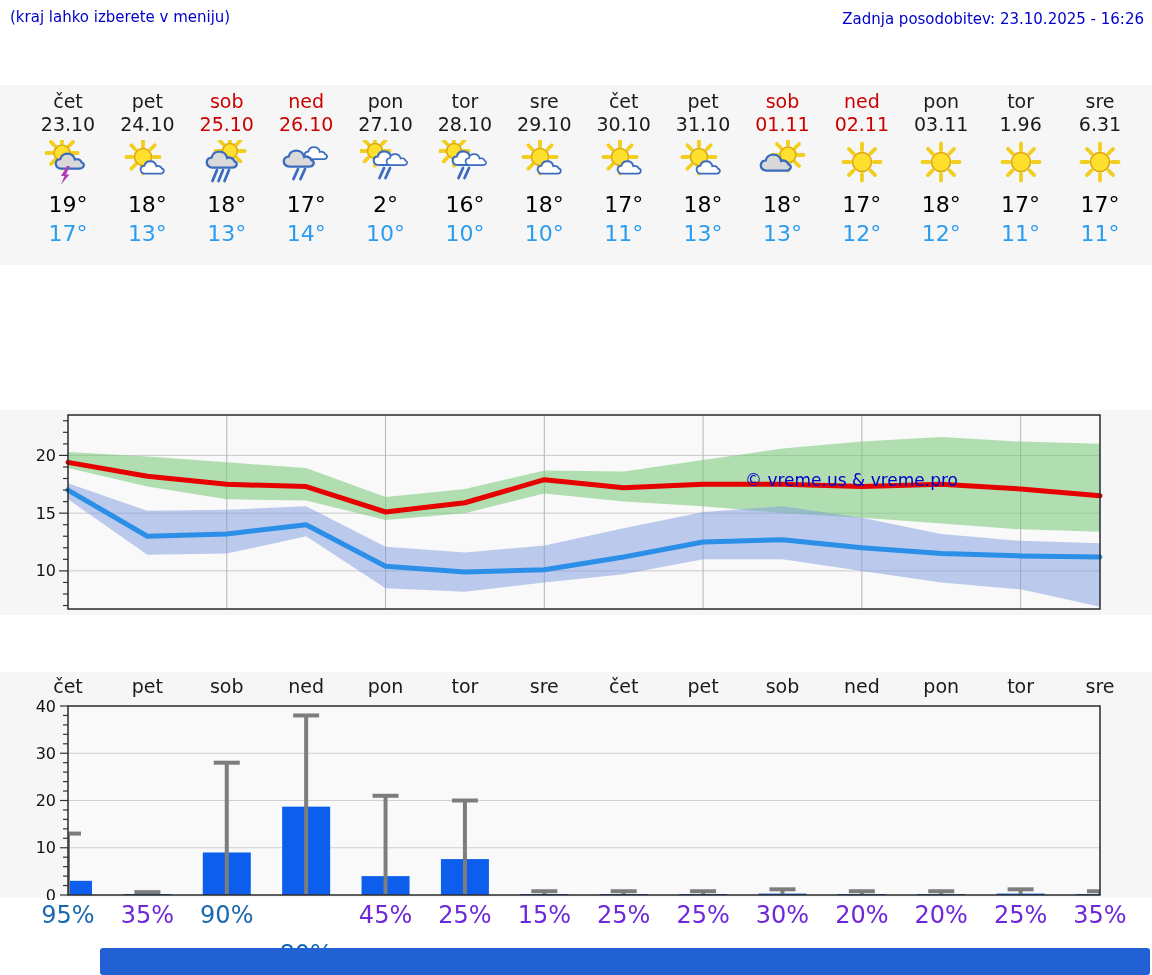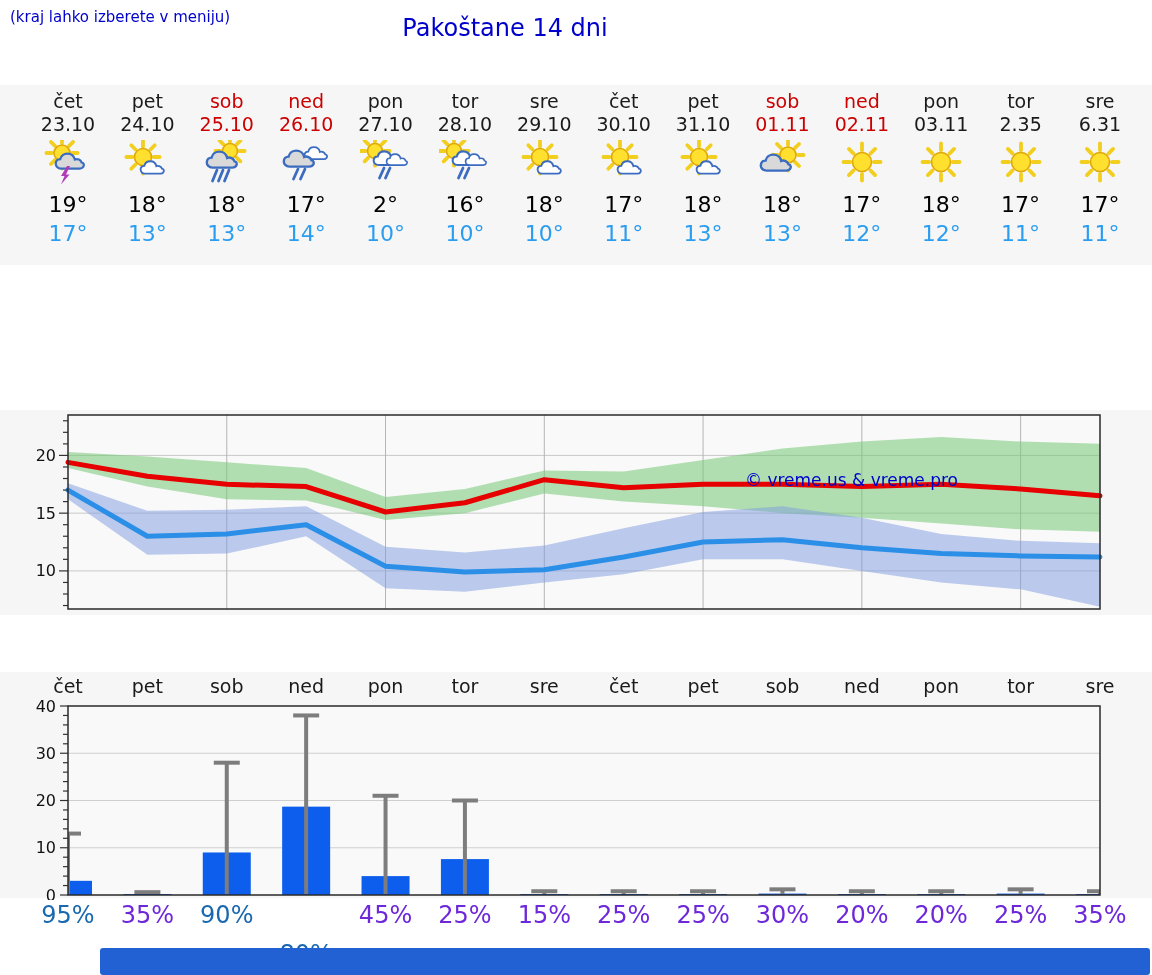--- a/index.html
+++ b/index.html
@@ -32,21 +32,21 @@
   #temp-chart{top:410px;}
   #precip-chart{top:700px;}
   .footer-bar{position:absolute;left:100px;top:948px;width:1050px;height:27px;
         background:#2261d3;border-radius:3px;}
 </style>
 </head>
 <body>
 
 <div class="page">
   <div class="note">(kraj lahko izberete v meniju)</div>
-  <div class="main-title">Pakoštane 14 dni</div>
+  <div class="update">Zadnja posodobitev: 23.10.2025 - 16:26</div>
 
   <div class="band days"></div>
   <div id="days-row">
       <div class="day-col" style="left: 28px;">
         <div class="day-name">čet</div>
         <div class="day-date">23.10</div>
         <div class="day-icon">
           <svg width="52" height="46" viewBox="0 0 52 46">
             <line x1="30" y1="13" x2="35.6" y2="13" stroke="#f2cf1f" stroke-width="3.8" stroke-linecap="round"></line>
             <line x1="27.071067811865476" y1="20.071067811865476" x2="31.03086578651014" y2="24.03086578651014" stroke="#f2cf1f" stroke-width="3.8" stroke-linecap="round"></line>
@@ -332,21 +332,21 @@
             <line x1="25.999999999999996" y1="10.125" x2="25.999999999999996" y2="3.4750000000000014" stroke="#f2cf1f" stroke-width="3.8" stroke-linecap="round"></line>
             <line x1="34.39689302659025" y1="13.603106973409746" x2="39.09915312148079" y2="8.900846878519204" stroke="#f2cf1f" stroke-width="3.8" stroke-linecap="round"></line>
             <circle cx="26" cy="22" r="9.5" fill="#ffe02e" stroke="#e0a90a" stroke-width="1.6"></circle>
           </svg>
         </div>
         <div class="day-high">18°</div>
         <div class="day-low">12°</div>
       </div>
       <div class="day-col" style="left: 980.615px;">
         <div class="day-name">tor</div>
-        <div class="day-date">2.35</div>
+        <div class="day-date">1.96</div>
         <div class="day-icon">
           <svg width="52" height="46" viewBox="0 0 52 46">
             <line x1="37.875" y1="22" x2="44.525" y2="22" stroke="#f2cf1f" stroke-width="3.8" stroke-linecap="round"></line>
             <line x1="34.39689302659025" y1="30.39689302659025" x2="39.099153121480796" y2="35.09915312148079" stroke="#f2cf1f" stroke-width="3.8" stroke-linecap="round"></line>
             <line x1="26" y1="33.875" x2="26" y2="40.525" stroke="#f2cf1f" stroke-width="3.8" stroke-linecap="round"></line>
             <line x1="17.60310697340975" y1="30.396893026590252" x2="12.900846878519209" y2="35.099153121480796" stroke="#f2cf1f" stroke-width="3.8" stroke-linecap="round"></line>
             <line x1="14.125" y1="22" x2="7.475000000000001" y2="22.000000000000004" stroke="#f2cf1f" stroke-width="3.8" stroke-linecap="round"></line>
             <line x1="17.603106973409744" y1="13.60310697340975" x2="12.900846878519204" y2="8.900846878519209" stroke="#f2cf1f" stroke-width="3.8" stroke-linecap="round"></line>
             <line x1="25.999999999999996" y1="10.125" x2="25.999999999999996" y2="3.4750000000000014" stroke="#f2cf1f" stroke-width="3.8" stroke-linecap="round"></line>
             <line x1="34.39689302659025" y1="13.603106973409746" x2="39.09915312148079" y2="8.900846878519204" stroke="#f2cf1f" stroke-width="3.8" stroke-linecap="round"></line>

